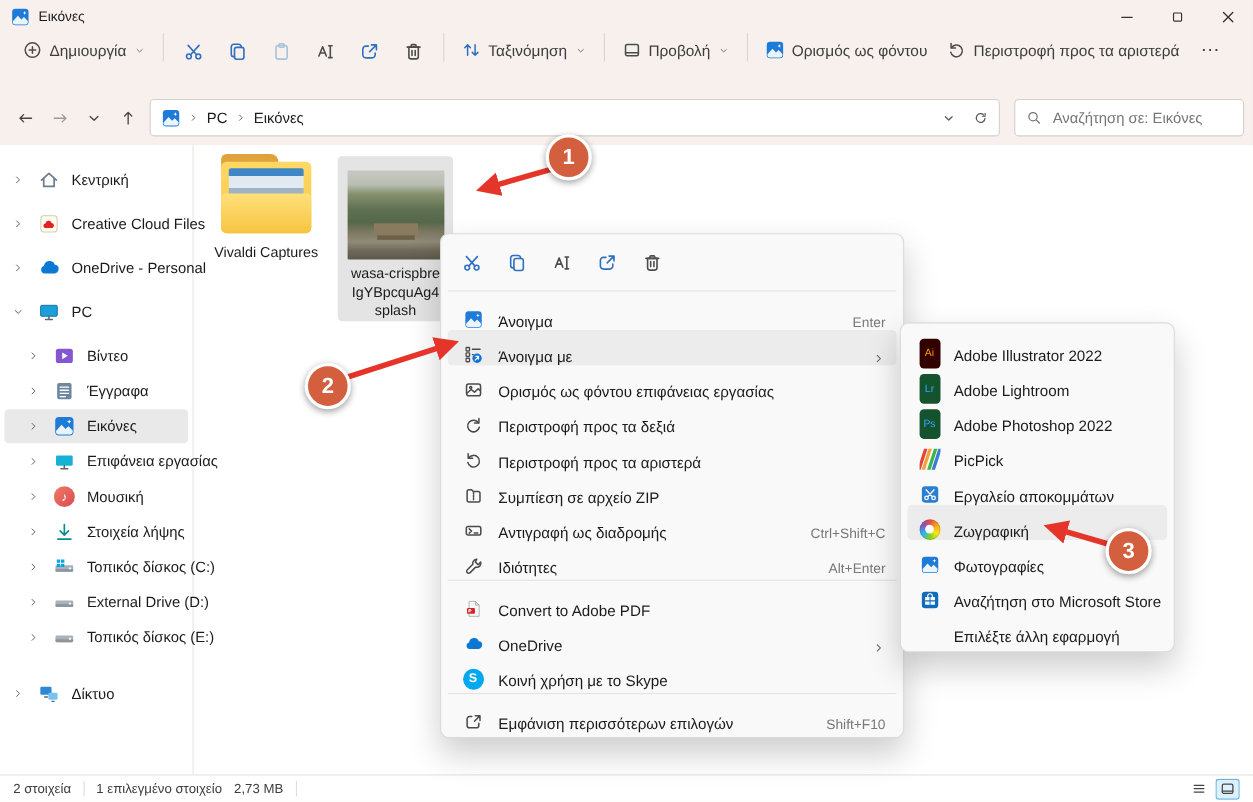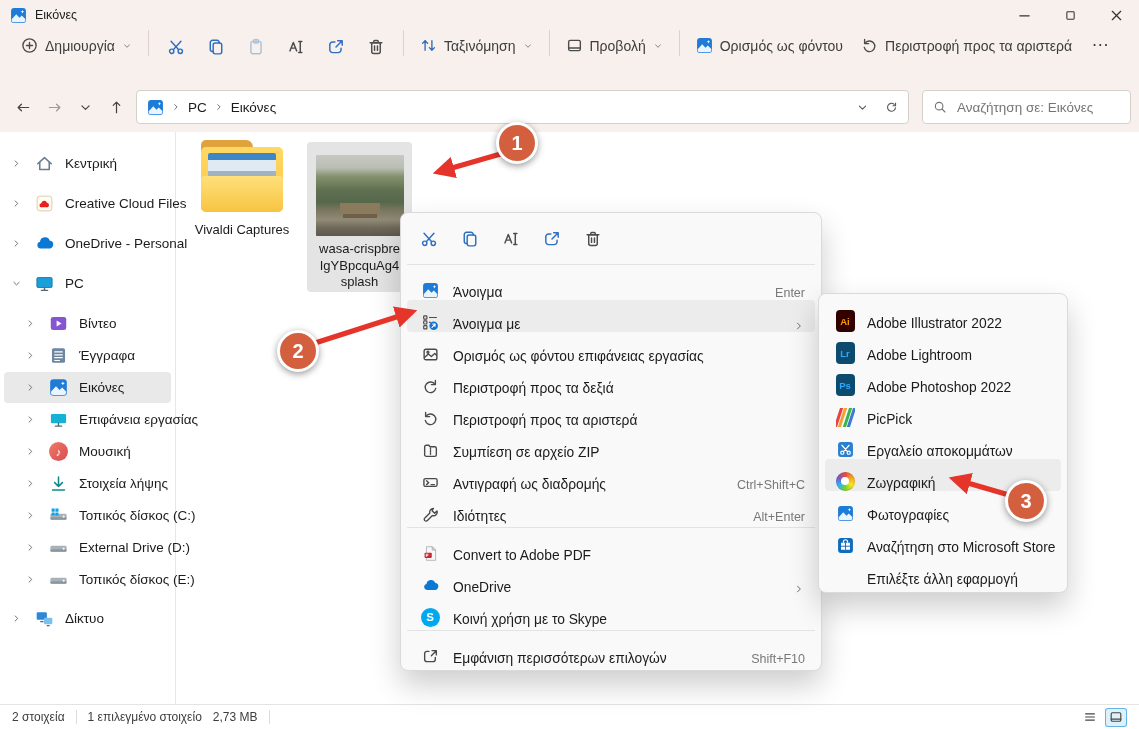--- a/index.html
+++ b/index.html
@@ -84,24 +84,24 @@
   .mi-ic svg{width:17px;height:17px}
   .mi-label{font-size:13.8px;white-space:nowrap}
   .mi-short{margin-left:auto;color:#787878;font-size:12.5px}
   .mi-chev{margin-left:auto;width:12px;height:12px;color:#666;flex:0 0 12px}
   
   .sub{position:absolute;left:818px;top:293px;width:250px;background:#f9f9f9;border:1px solid #dadada;border-radius:8px;
     box-shadow:0 14px 30px rgba(0,0,0,.2);padding:5px 4px;z-index:40;box-sizing:border-box}
   .sub .mi{padding-left:10px}
   .sub .mi-ic{margin-right:12px}
   
-  .appbadge{width:19px;height:22px;border-radius:4px;display:flex;align-items:center;justify-content:center;
-    font-size:9.5px;font-weight:bold;font-family:"Liberation Sans",sans-serif}
+  .appbadge{width:19px;height:27px;border-radius:4px;display:flex;align-items:center;justify-content:center;
+    font-size:9.5px;font-weight:normal;font-family:"Liberation Sans",sans-serif}
   .ai{background:#330000;color:#ff9a00}
-  .lrps{background:#0c4a6e;color:#31a8ff}
+  .lrps{background:#14532d;color:#31a8ff}
   .skypeb{width:19px;height:19px;border-radius:50%;background:#00a8ef;color:#fff;display:flex;align-items:center;
     justify-content:center;font-size:11.5px;font-weight:bold}
   .musicb{width:19px;height:19px;border-radius:50%;background:linear-gradient(135deg,#ef7b66,#d94a52);color:#fff;
     display:flex;align-items:center;justify-content:center;font-size:11px}
   .paintb{width:19px;height:19px;border-radius:50%;position:relative;
     background:conic-gradient(#e54d42,#f5a623,#f8e71c,#7ed321,#29b6f6,#7e57c2,#e54d42);box-shadow:inset 0 0 0 1px rgba(0,0,0,.1)}
   .paintb::after{content:"";position:absolute;width:8px;height:8px;background:#fdfdfd;border-radius:50%;left:5.5px;top:5.5px}
   .picpick{width:19px;height:19px;position:relative;overflow:hidden}
   .picpick span{position:absolute;top:-2px;bottom:-2px;width:3.4px;transform:rotate(18deg);border-radius:2px}
   
@@ -593,21 +593,21 @@
         <svg class="ln sb-chev" viewBox="0 0 16 16">
             <use href="#s-chevr"></use>
           </svg>
         <span class="sb-ic">
             <svg viewBox="0 0 16 16">
               <use href="#s-disk"></use>
             </svg>
           </span>
         <span class="sb-label">Τοπικός δίσκος (E:)</span>
       </div>
-      <div class="sb-row toplevel" style="margin-top:8px">
+      <div class="sb-row toplevel" style="margin-top:20px">
         <svg class="ln sb-chev" viewBox="0 0 16 16">
             <use href="#s-chevr"></use>
           </svg>
         <span class="sb-ic">
             <svg viewBox="0 0 16 16">
               <use href="#s-network"></use>
             </svg>
           </span>
         <span class="sb-label">Δίκτυο</span>
       </div>

